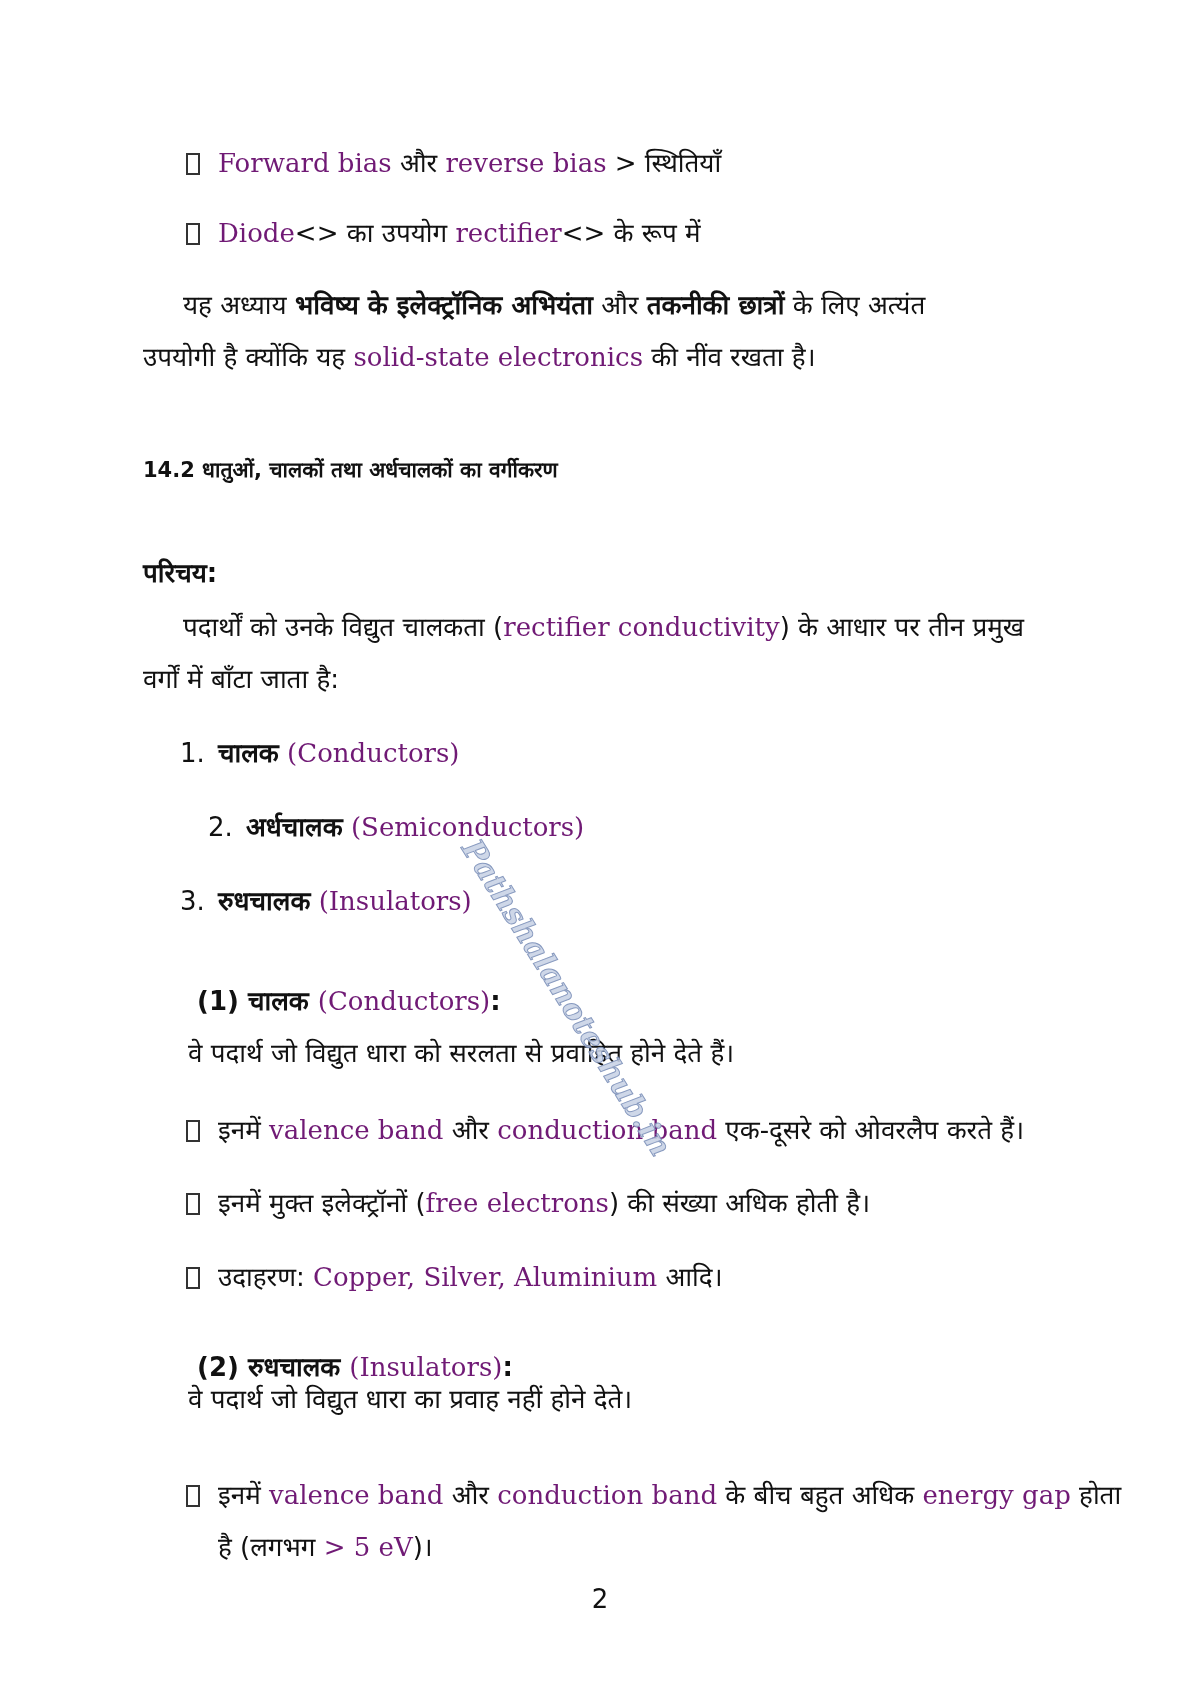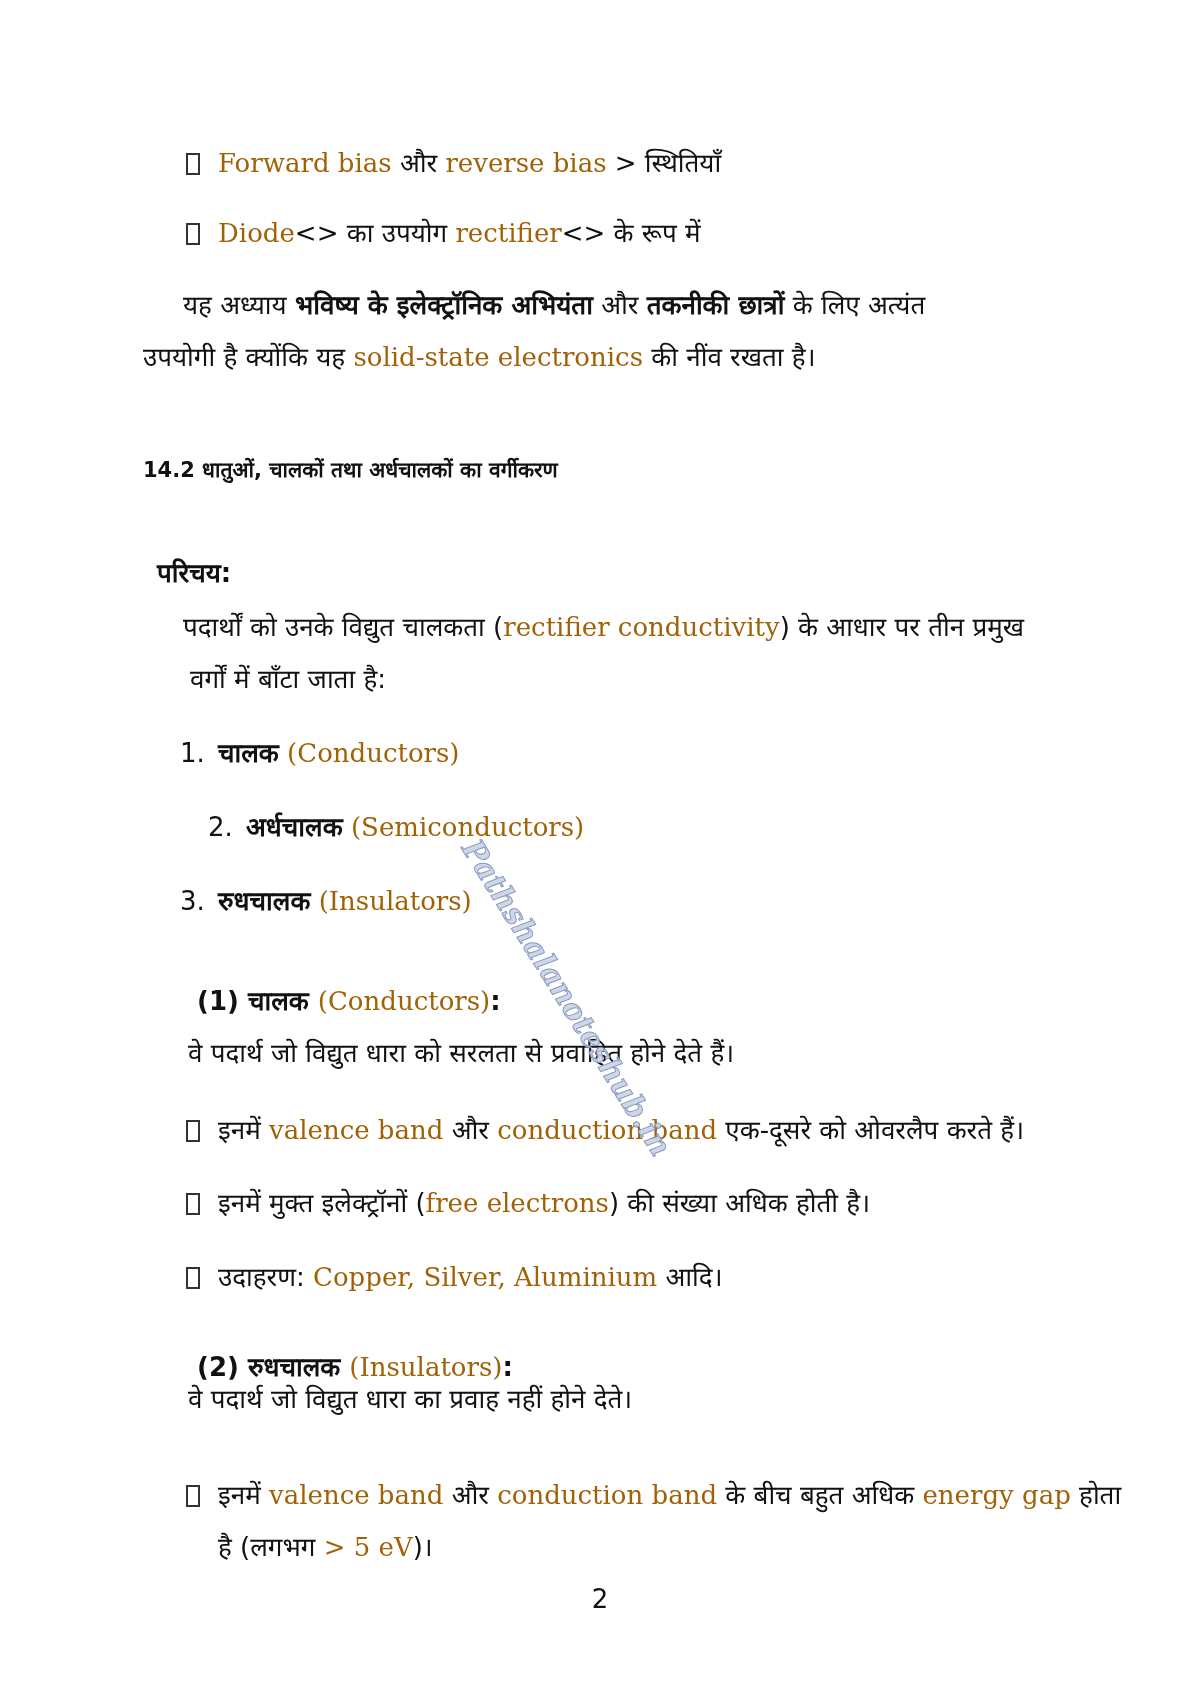--- a/index.html
+++ b/index.html
@@ -1,19 +1,19 @@
 <!DOCTYPE html>
 <html><head>
 <meta charset="utf-8">
 <style>
   html, body { margin: 0; padding: 0; background: #ffffff; }
   body { width: 1200px; height: 1697px; position: relative; overflow: hidden; color: #111; }
   .page { position: absolute; left: 0; top: 0; width: 1200px; height: 1697px; }
   .hi { font-family: "DejaVu Sans", sans-serif; }
-  .en { font-family: "DejaVu Serif", "Liberation Serif", serif; font-weight: normal; color: #a16207; }
+  .en { font-family: "DejaVu Serif", "Liberation Serif", serif; font-weight: normal; color: #701a75; }
   .line { position: absolute; font-size: 26px; white-space: nowrap; line-height: 1.2; }
   .bullet { display: inline-block; width: 14px; height: 22px; border: 2px solid #333; box-sizing: border-box; margin-right: 18px; vertical-align: -3px; }
   .bold { font-weight: bold; }
   .h2 { position: absolute; left: 143px; top: 455px; font-size: 21px; font-weight: bold; white-space: nowrap; }
   .h3 { font-weight: bold; margin-left: 9px; }
   .numlist .num { display: inline-block; width: 38px; }
   .pagenum { position: absolute; left: 0; width: 1200px; top: 1584px; text-align: center; font-size: 26px; font-family: "DejaVu Sans", sans-serif; }
   .watermark { position: absolute; left: 470px; top: 825px; transform: rotate(58deg); transform-origin: left center;
      font-family: "DejaVu Serif", serif; font-style: italic; font-weight: bold; font-size: 30px;
      color: #c9d3e6; -webkit-text-stroke: 1px #7b8fb8; white-space: nowrap; opacity: 0.9; }
@@ -32,25 +32,25 @@
 
   <div class="line hi" style="left:183px; top:290px;">
     <span>यह अध्याय </span><span class="bold">भविष्य के इलेक्ट्रॉनिक अभियंता</span><span> और </span><span class="bold">तकनीकी छात्रों</span><span> के लिए अत्यंत</span>
   </div>
   <div class="line hi" style="left:143px; top:342px;">
     <span>उपयोगी है क्योंकि यह </span><span class="en">solid-state electronics</span><span> की नींव रखता है।</span>
   </div>
 
   <div class="h2 hi">14.2 धातुओं, चालकों तथा अर्धचालकों का वर्गीकरण</div>
 
-  <div class="line hi bold" style="left:157px; top:558px;">परिचय:</div>
+  <div class="line hi bold" style="left:143px; top:558px;">परिचय:</div>
   <div class="line hi" style="left:183px; top:612px;">
     <span>पदार्थों को उनके विद्युत चालकता (</span><span class="en">rectifier conductivity</span><span>) के आधार पर तीन प्रमुख</span>
   </div>
-  <div class="line hi" style="left:143px; top:664px;margin-left:47px;">वर्गों में बाँटा जाता है:</div>
+  <div class="line hi" style="left:143px; top:664px;">वर्गों में बाँटा जाता है:</div>
 
   <div class="line hi numlist" style="left:180px; top:738px;">
     <span class="num">1.</span><span class="bold">चालक</span> <span class="en">(Conductors)</span>
   </div>
   <div class="line hi numlist" style="left:180px; top:812px;margin-left:28px;">
     <span class="num">2.</span><span class="bold">अर्धचालक</span> <span class="en">(Semiconductors)</span>
   </div>
   <div class="line hi numlist" style="left:180px; top:886px;">
     <span class="num">3.</span><span class="bold">रुधचालक</span> <span class="en">(Insulators)</span>
   </div>

